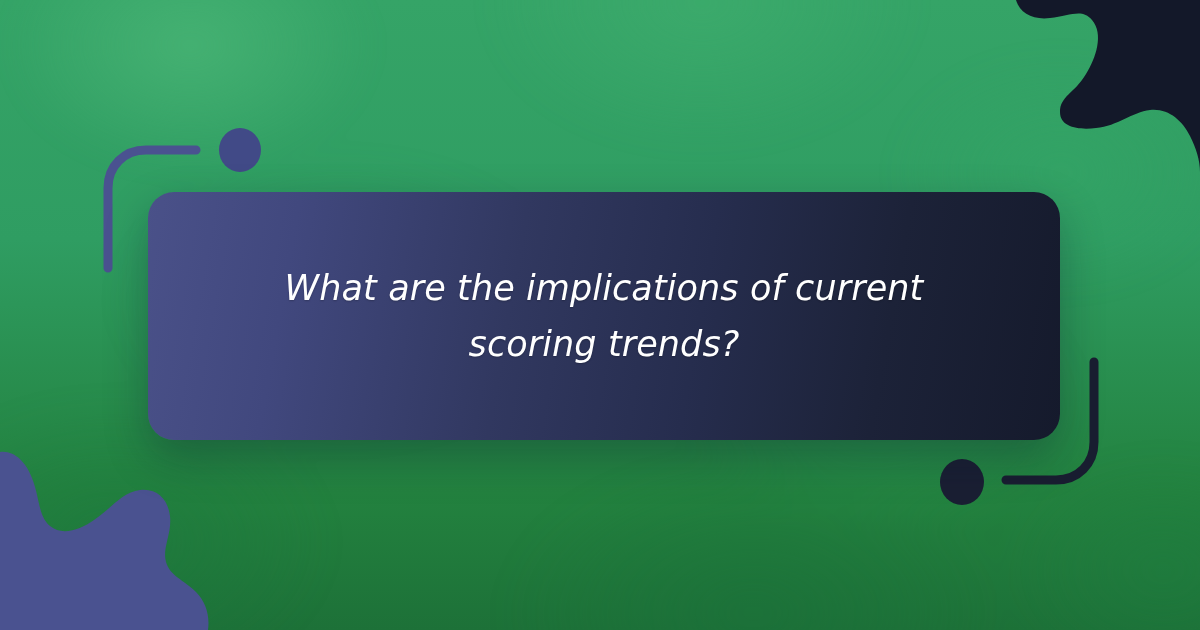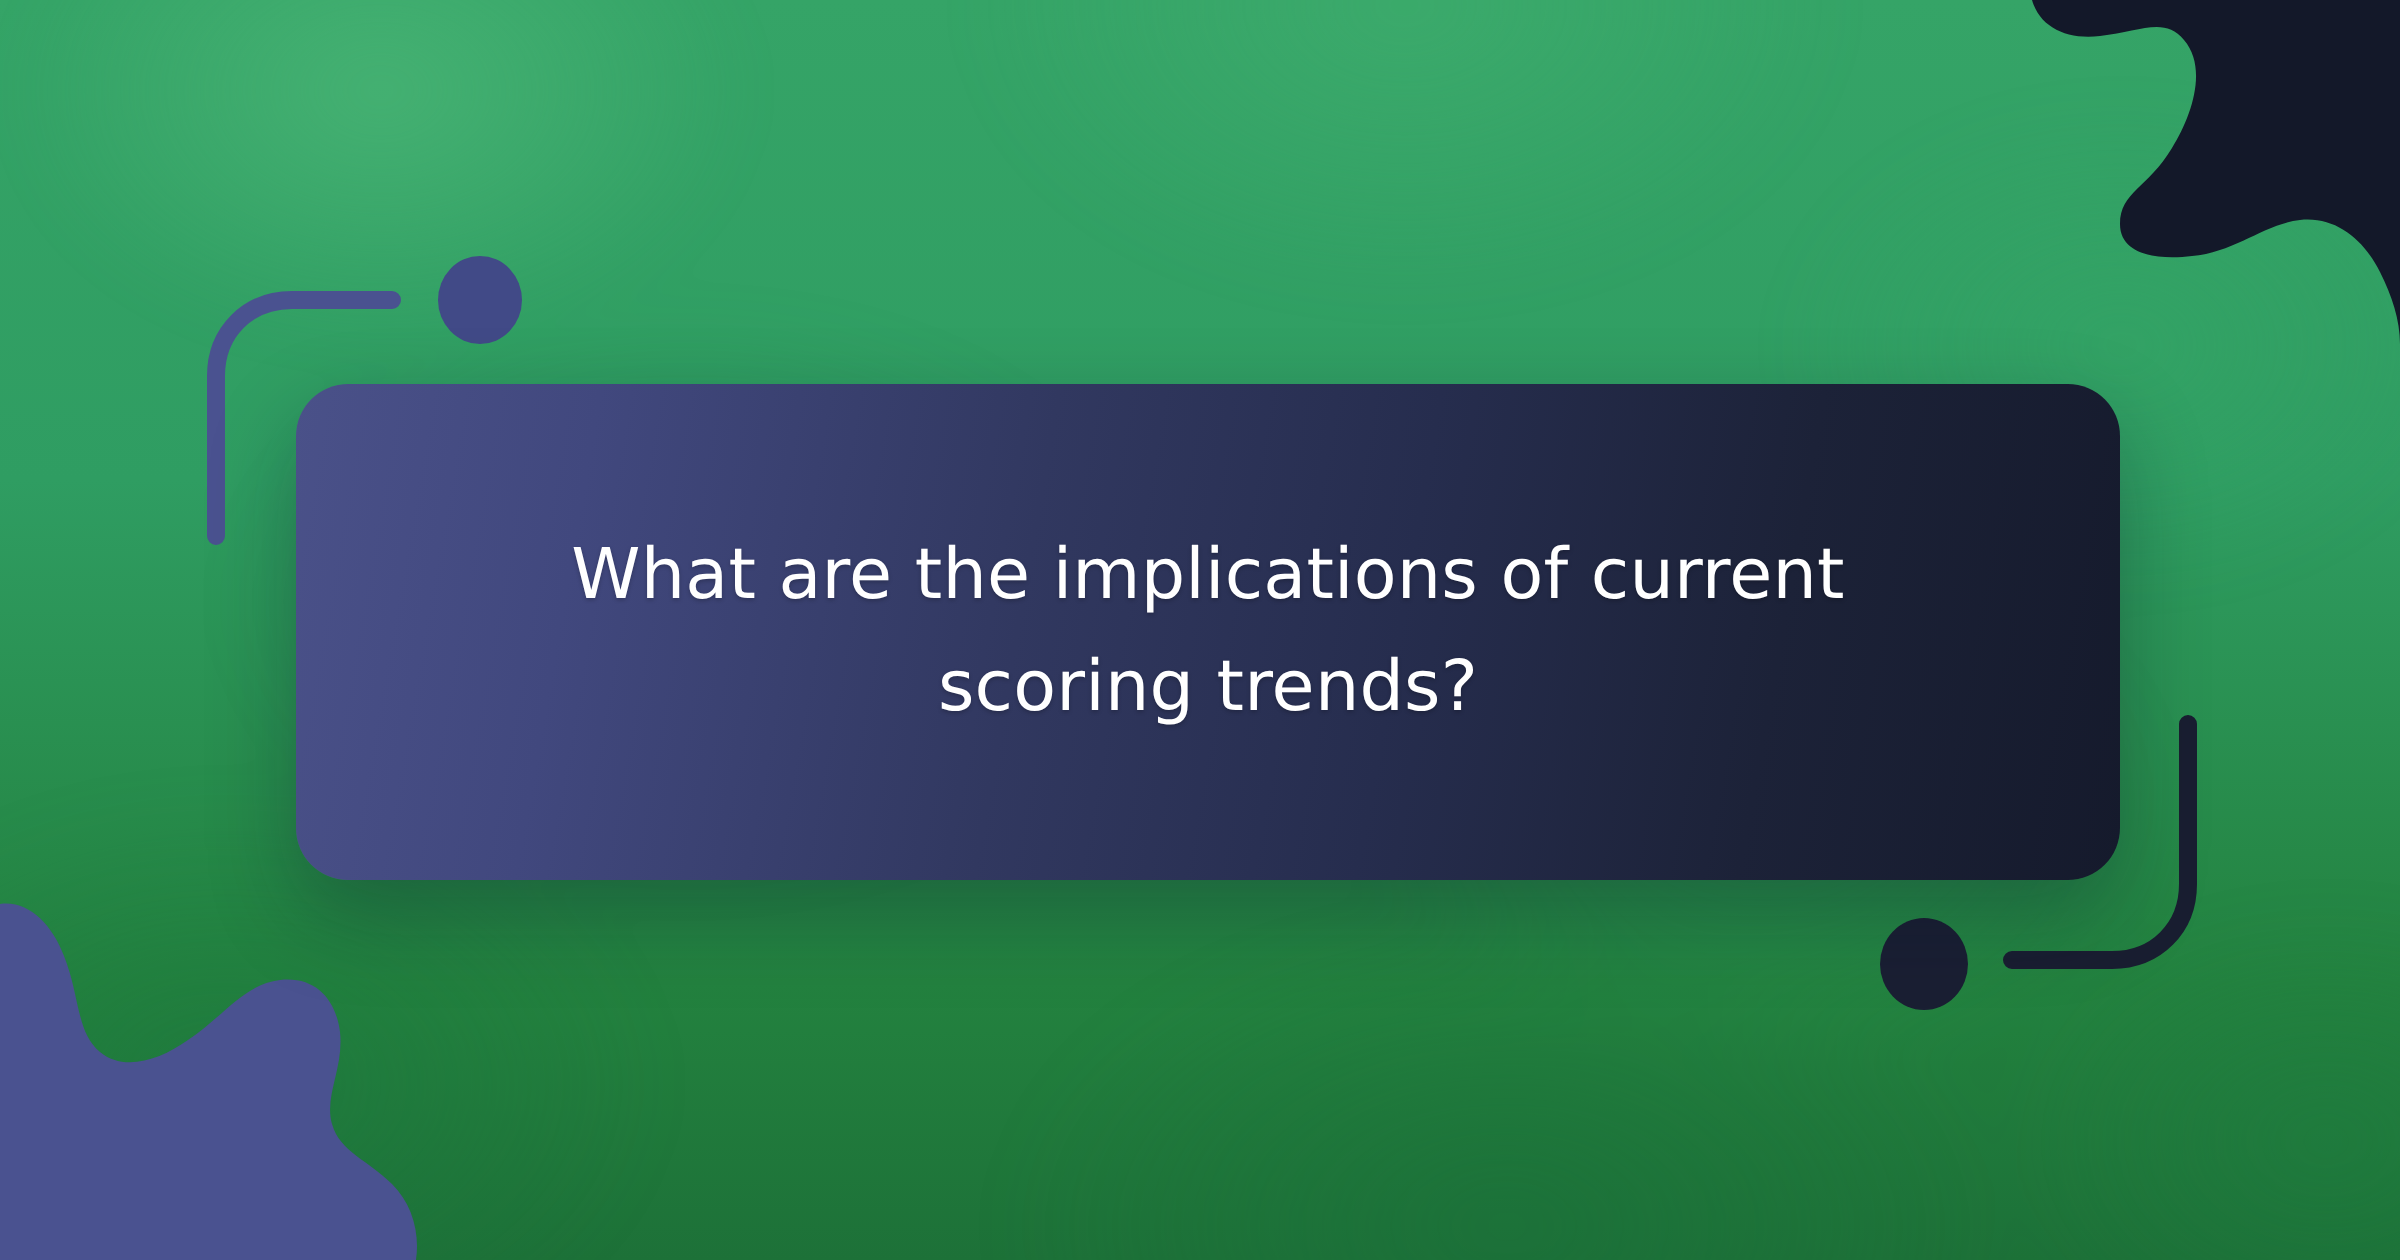--- a/index.html
+++ b/index.html
@@ -65,20 +65,21 @@
     width: 912px;
     height: 248px;
     border-radius: 26px;
     background: linear-gradient(100deg, #4a5189 0%, #41487e 16%, #313860 40%, #262d4e 60%, #1c2238 80%, #151a2c 100%);
     box-shadow: 0 18px 44px rgba(10,20,40,0.30);
     display: flex;
     align-items: center;
     justify-content: center;
     box-sizing: border-box;
     padding: 0 72px;
+    font-style: italic;
   }
 
   .card-text {
     color: #ffffff;
     font-size: 35px;
     line-height: 56px;
     font-weight: 400;
     text-align: center;
     letter-spacing: 0.1px;
     max-width: 760px;

